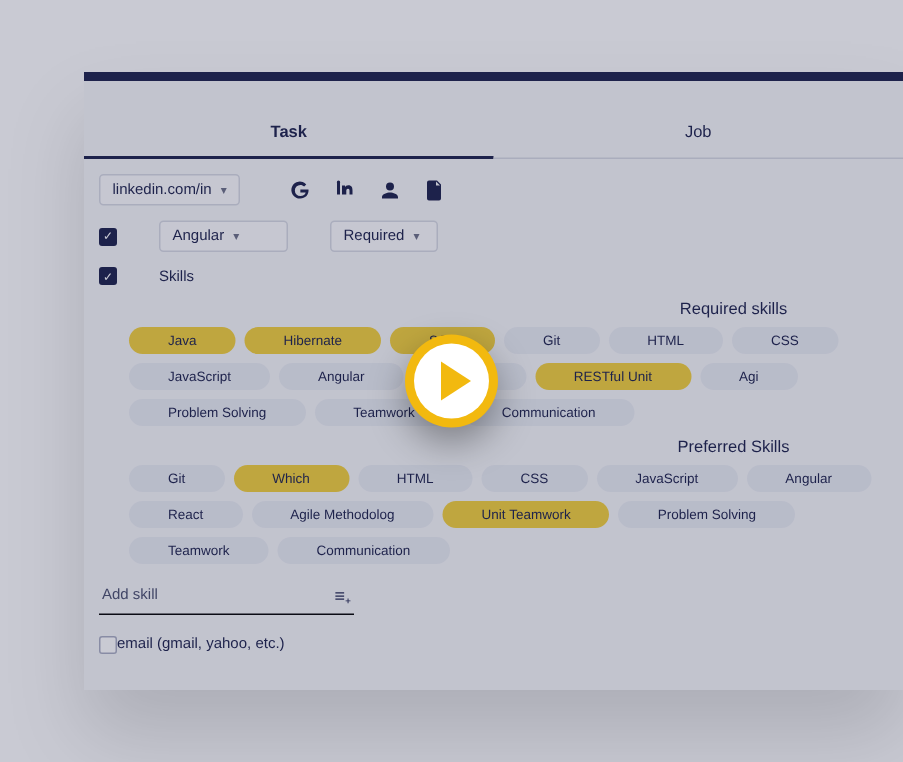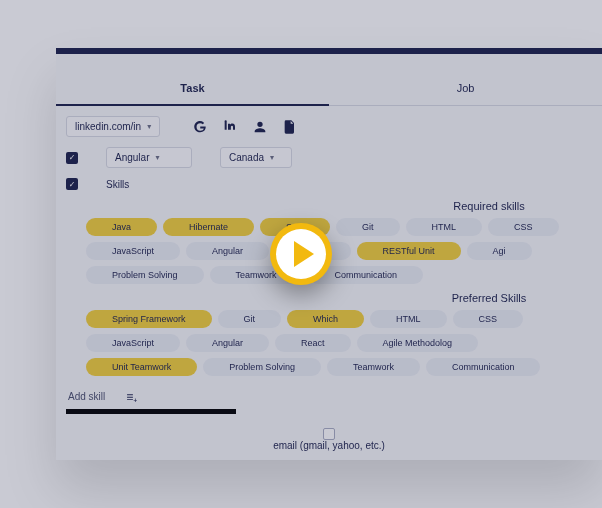--- a/index.html
+++ b/index.html
@@ -17,23 +17,23 @@
   .select { display: inline-flex; align-items: center; gap: 6px; border: 1px solid #d6d9e2; border-radius: 3px; padding: 4px 8px; background: #fbfbfc; font-size: 10px; color: #1a1f4a; cursor: pointer; }
   .select .chev { font-size: 8px; color: #6b6f86; }
   .icons { display: flex; gap: 14px; align-items: center; margin-left: 4px; }
   .ico { width: 16px; height: 16px; color: #1a1f4a; }
   .ck { width: 12px; height: 12px; border-radius: 2px; background: #1a1f4a; display: inline-flex; align-items: center; justify-content: center; color: #fff; font-size: 8px; }
   .ck.empty { background: #fff; border: 1px solid #a9adc2; color: transparent; }
   .section-title { text-align: center; font-size: 11px; font-weight: 400; color: #1a1f4a; padding-left: 320px; margin-top: 6px; margin-bottom: 6px; }
   .pills { display: flex; flex-wrap: wrap; gap: 6px; margin-bottom: 8px; }
   .pill { display: inline-block; padding: 4px 26px; border-radius: 10px; font-size: 9px; color: #1a1f4a; background: #e9ecf2; white-space: nowrap; cursor: pointer; }
   .pill.sel { background: #f2cf3a; }
-  .addskill { display: flex; align-items: center; width: 170px; border-bottom: 5px solid #000000; padding: 4px 2px; color: #4a4f6e; font-size: 10px; margin-top: 4px; gap: 21px; }
+  .addskill { display: flex; align-items: center; justify-content: space-between; width: 170px; border-bottom: 1px solid #000000; padding: 4px 2px; color: #4a4f6e; font-size: 10px; margin-top: 4px; }
   .listadd { font-size: 12px; color: #1a1f4a; }
-  .emailrow { display: flex; align-items: center; gap: 0; font-size: 10px; color: #1a1f4a; margin-top: 14px; flex-direction: column; }
+  .emailrow { display: flex; align-items: flex-start; gap: 0; font-size: 10px; color: #1a1f4a; margin-top: 14px; }
   .overlay { position: absolute; inset: 0; background: rgba(40,45,80,0.25); pointer-events: none; }
   .play { position: absolute; left: 50%; top: 50%; width: 62px; height: 62px; margin-left: -31px; margin-top: -31px; border-radius: 50%; background: #f2b90f; box-shadow: 0 10px 24px rgba(0,0,0,0.35); display: flex; align-items: center; justify-content: center; cursor: pointer; }
   .play .hole { position: absolute; inset: 6px; border-radius: 50%; background: #fff; }
   .play .tri { position: relative; width: 0; height: 0; border-left: 20px solid #f2b90f; border-top: 13px solid transparent; border-bottom: 13px solid transparent; margin-left: 5px; z-index: 2; }
 </style>
 </head>
 <body>
 
 <div class="stage">
   <div class="card">
@@ -67,21 +67,21 @@
         </div>
       </div>
 
       <div class="row">
         <span class="ck">✓</span>
         <div class="select" style="min-width:86px">
           <span>Angular</span>
           <span class="chev">▾</span>
         </div>
         <div class="select" style="min-width:72px">
-          <span>Canada</span>
+          <span>Required</span>
           <span class="chev">▾</span>
         </div>
       </div>
 
       <div class="row">
         <span class="ck">✓</span>
         <span>Skills</span>
       </div>
 
       <div class="section-title">Required skills</div>
@@ -97,21 +97,20 @@
           <span class="pill">React</span>
           <span class="pill sel">RESTful Unit</span>
           <span class="pill">Agi</span>
           <span class="pill">Problem Solving</span>
           <span class="pill">Teamwork</span>
           <span class="pill">Communication</span>
         </div>
 
       <div class="section-title">Preferred Skills</div>
       <div class="pills" id="pills-preferred" style="margin-left:20px">
-          <span class="pill sel">Spring Framework</span>
           <span class="pill">Git</span>
           <span class="pill sel">Which</span>
           <span class="pill">HTML</span>
           <span class="pill">CSS</span>
           <span class="pill">JavaScript</span>
           <span class="pill">Angular</span>
           <span class="pill">React</span>
           <span class="pill">Agile Methodolog</span>
           <span class="pill sel">Unit Teamwork</span>
           <span class="pill">Problem Solving</span>

